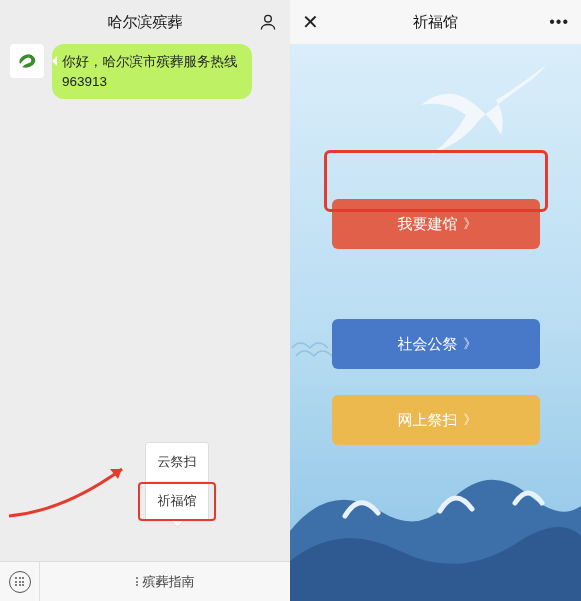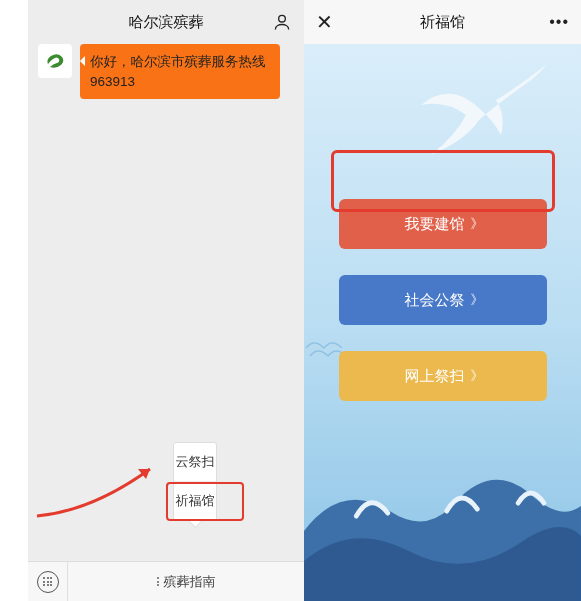--- a/index.html
+++ b/index.html
@@ -1,34 +1,34 @@
 <!DOCTYPE html>
 <html><head>
 <meta charset="utf-8">
 <style>
   * { margin: 0; padding: 0; box-sizing: border-box; }
   body { font-family: -apple-system, "PingFang SC", "Microsoft YaHei", sans-serif; background: #fff; }
   .container { display: flex; width: 581px; height: 601px; }
-  .pane-left { width: 290px; height: 100%; background: #ededed; display: flex; flex-direction: column; position: relative; margin-left: 28px; }
+  .pane-left { width: 290px; height: 100%; background: #ededed; display: flex; flex-direction: column; position: relative; }
   .pane-right { width: 291px; height: 100%; background: linear-gradient(to bottom, #dff0fb 0%, #b9ddf2 55%, #8bc3e6 100%); display: flex; flex-direction: column; position: relative; overflow: hidden; }
 
   
   .header-left { height: 44px; display: flex; align-items: center; justify-content: center; position: relative; }
   .header-left .title { font-size: 15px; color: #111; font-weight: 500; }
   .header-left .profile-icon { position: absolute; right: 12px; top: 12px; width: 20px; height: 20px; }
   .timestamp { text-align: center; font-size: 11px; color: #a8a8a8; margin: 6px 0 10px; }
   .msg-row { display: flex; padding: 0 10px; gap: 8px; align-items: flex-start; }
   .avatar { width: 34px; height: 34px; border-radius: 4px; background: #fff; display: flex; align-items: center; justify-content: center; flex-shrink: 0; }
   .avatar svg { width: 24px; height: 24px; }
-  .bubble { background: #f97316; border-radius: 4px; padding: 8px 10px; font-size: 13.5px; color: #222; max-width: 200px; line-height: 1.45; position: relative; }
+  .bubble { background: #bef264; border-radius: 12px; padding: 8px 10px; font-size: 13.5px; color: #222; max-width: 200px; line-height: 1.45; position: relative; }
   .bubble:before { content: ""; position: absolute; left: -5px; top: 12px; border: 5px solid transparent; border-right-color: #fff; }
 
   .left-body { flex: 1; position: relative; }
 
-  .popup-menu { position: absolute; bottom: 40px; left: 145px; width: 44px; background: #fff; border: 1px solid #ddd; border-radius: 3px; display: flex; flex-direction: column; font-size: 13px; color: #333; }
+  .popup-menu { position: absolute; bottom: 40px; left: 145px; width: 64px; background: #fff; border: 1px solid #ddd; border-radius: 3px; display: flex; flex-direction: column; font-size: 13px; color: #333; }
   .popup-item { padding: 10px 0; text-align: center; }
   .popup-divider { height: 1px; background: #eee; }
   .popup-highlight { position: absolute; bottom: 40px; left: 138px; width: 78px; height: 39px; border: 2.5px solid #e33b2e; border-radius: 4px; pointer-events: none; }
   .popup-menu:after { content: ""; position: absolute; bottom: -6px; left: 50%; margin-left: -5px; width: 10px; height: 10px; background: #fff; border-right: 1px solid #ddd; border-bottom: 1px solid #ddd; transform: rotate(45deg); }
 
   .arrow-svg { position: absolute; left: 4px; bottom: 40px; width: 135px; height: 70px; pointer-events: none; }
 
   .bottom-bar { height: 40px; background: #f7f7f7; border-top: 1px solid #ddd; display: flex; align-items: center; }
   .kb-btn { width: 40px; height: 40px; display: flex; align-items: center; justify-content: center; border-right: 1px solid #e0e0e0; }
   .kb-circle { width: 22px; height: 22px; border: 1.2px solid #555; border-radius: 50%; display: flex; align-items: center; justify-content: center; }
@@ -46,21 +46,21 @@
   .header-right .title { font-size: 15px; color: #111; font-weight: 500; }
   .header-right .more { position: absolute; right: 12px; font-size: 16px; color: #222; letter-spacing: 1px; }
 
   .bird { position: absolute; top: 60px; right: 30px; width: 140px; height: 110px; z-index: 0; opacity: 0.92; }
   .cloud-line { position: absolute; left: 0; top: 330px; z-index: 0; opacity: 0.5; }
   .mountains { position: absolute; bottom: 0; left: 0; width: 100%; height: 160px; z-index: 0; }
 
   .btn-stack { position: relative; z-index: 2; margin-top: 155px; display: flex; flex-direction: column; align-items: center; gap: 26px; }
   .big-btn { width: 208px; height: 50px; border-radius: 6px; display: flex; align-items: center; justify-content: center; font-size: 15px; color: #fff; gap: 6px; }
   .btn-red { background: #e0604a; }
-  .btn-blue { background: #4878c8; }
+  .btn-blue { background: #4878c8; margin-top: 44px; }
   .btn-yellow { background: #ecb94e; }
   .dbl-chevron { font-size: 13px; letter-spacing: -3px; opacity: 0.9; }
   .btn-highlight { position: absolute; top: 150px; left: 50%; transform: translateX(-50%); width: 224px; height: 62px; border: 3px solid #e33b2e; border-radius: 6px; z-index: 3; pointer-events: none; }
 </style>
 </head>
 <body>
 
 <div class="container">
 
   <div class="pane-left">

